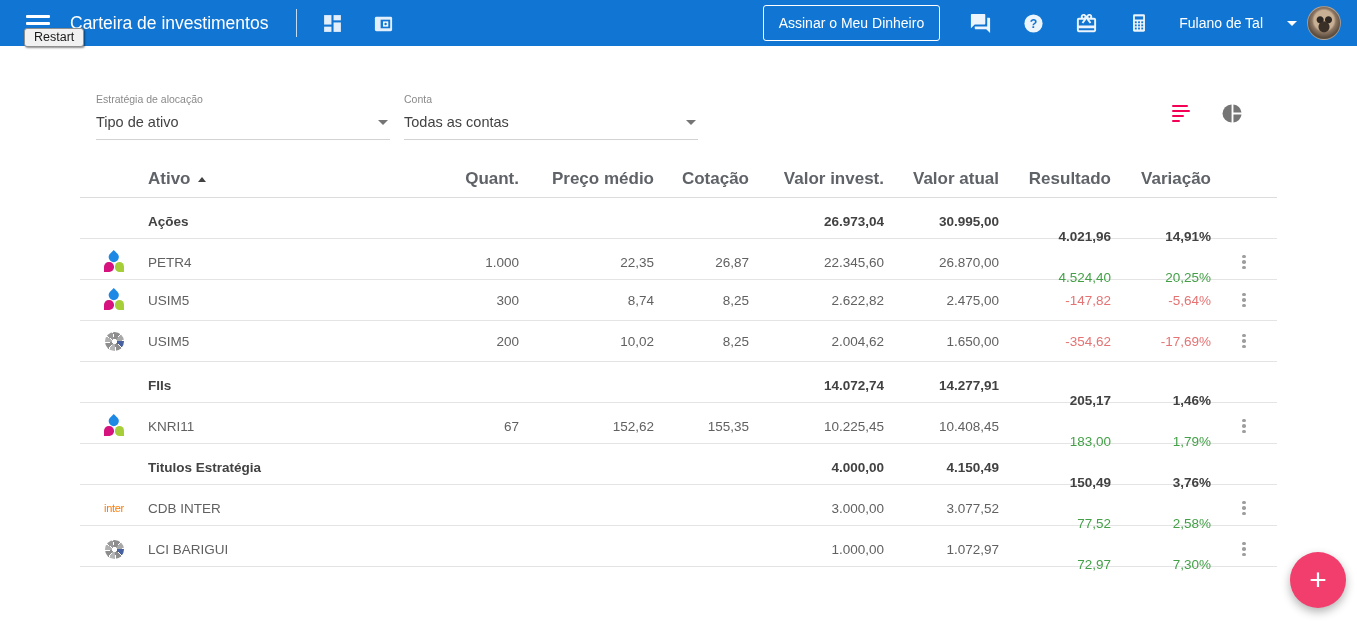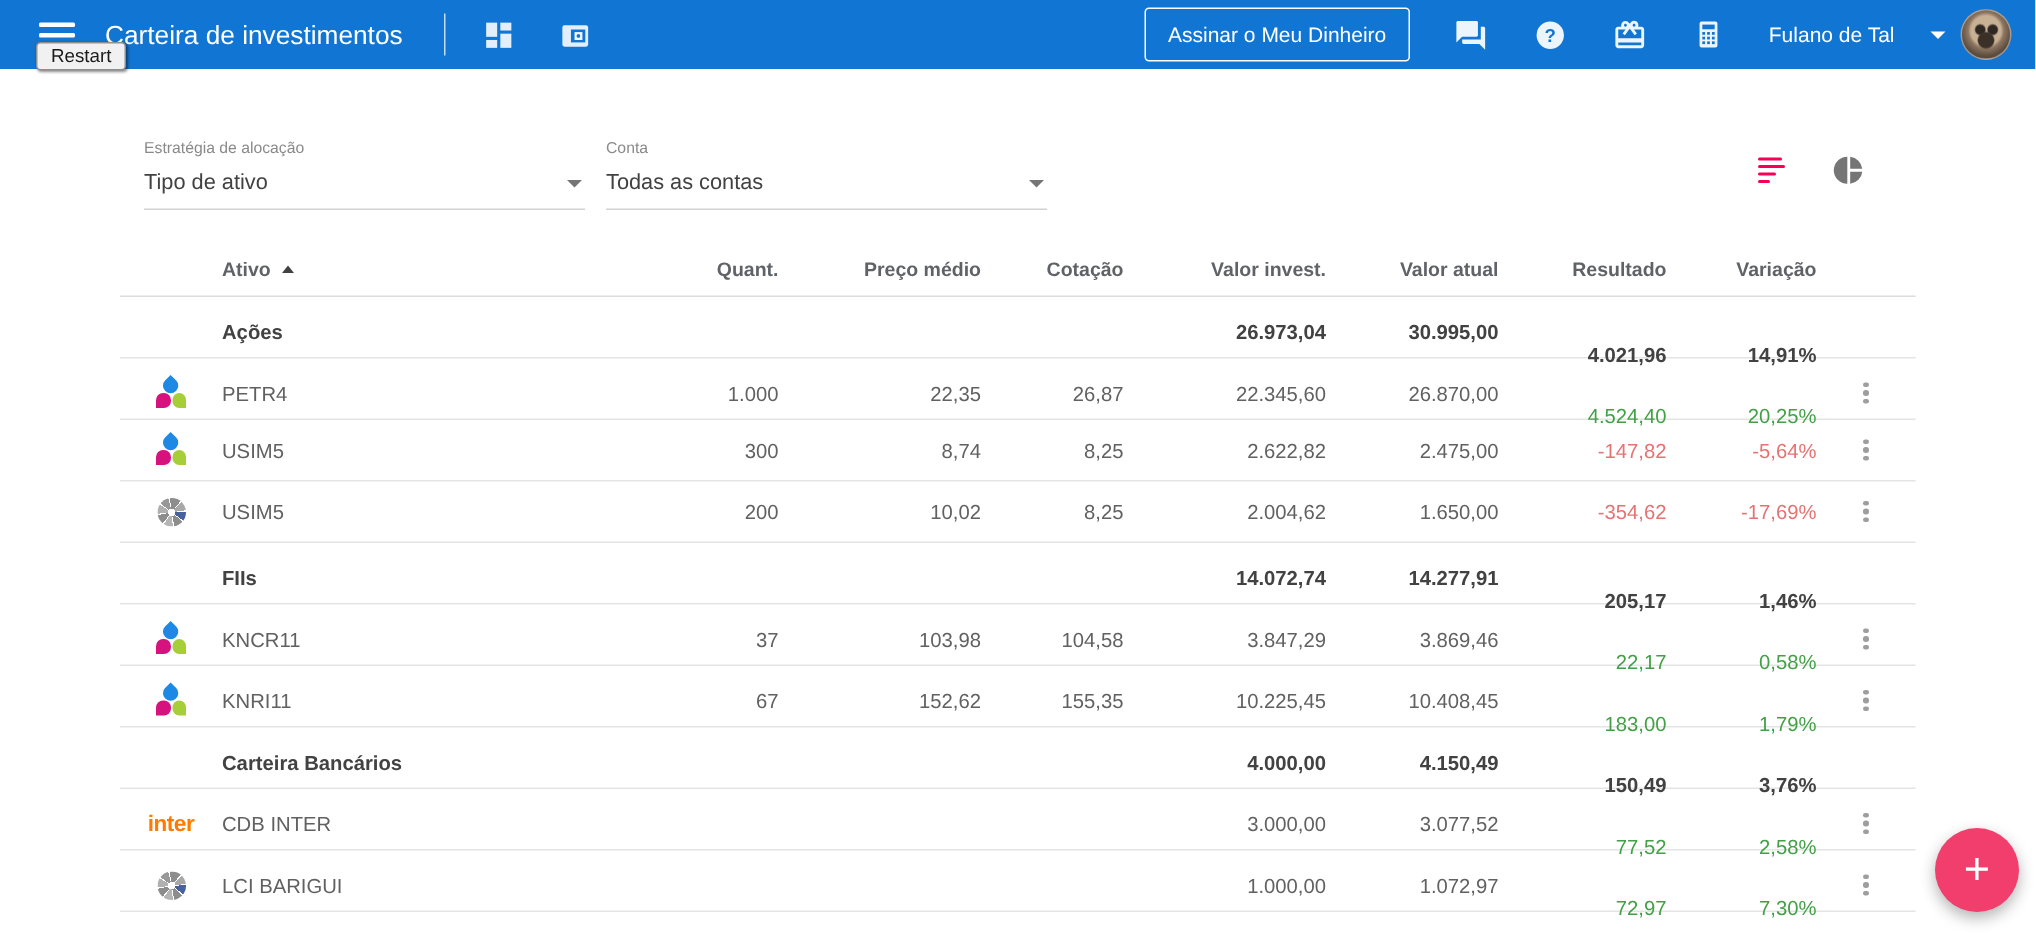--- a/index.html
+++ b/index.html
@@ -51,21 +51,21 @@
   .listicon { cursor:pointer; }
   .listicon i { display:block; height:2.7px; background:var(--pink); margin:2.3px 0; border-radius:1px; }
   .listicon .b1{width:16px} .listicon .b2{width:18px} .listicon .b3{width:12px} .listicon .b4{width:8px}
   .pieicon { cursor:pointer; display:flex; }
 
   
   .table { margin-top:21px; }
   .trow, .thead { display:grid;
     grid-template-columns:68px 1fr 150px 135px 95px 135px 115px 112px 100px 66px;
     align-items:center; border-bottom:1px solid var(--line); }
-  .thead { height:37px; font-size:13px; font-weight:700; color:#5f6368; border-bottom:1px solid #dcdcdc; }
+  .thead { height:37px; font-size:17px; font-weight:700; color:#5f6368; border-bottom:1px solid #dcdcdc; }
   .thead .num, .cell.num { text-align:right; }
   .th-ativo { display:flex; align-items:center; gap:7px; cursor:pointer; }
   .sortup { width:0; height:0; border-left:4.5px solid transparent; border-right:4.5px solid transparent;
             border-bottom:5.5px solid #424242; }
   .trow { height:41px; font-size:13.5px; color:var(--txt); }
   .trow.group { font-weight:700; color:var(--dark); }
   .trow.group .cell.num { color:var(--dark); }
   .cell.pos { color:var(--pos);margin-top:31px; }
   .cell.neg { color:var(--neg); }
   .icon-cell { display:flex; justify-content:center; }
@@ -79,21 +79,21 @@
   .asset-logo.rico .d1 { left:6px; top:1px; background:#1E88E5; border-radius:0 50% 50% 50%; transform:rotate(45deg); }
   .asset-logo.rico .d2 { left:1px; top:11px; background:#D5127E; border-radius:50% 50% 50% 0; }
   .asset-logo.rico .d3 { left:11.5px; top:11px; background:#A6CE39; border-radius:50% 50% 0 50%; }
   .asset-logo.shutter { width:19px; height:19px; border-radius:50%; display:inline-block;
     background:
       radial-gradient(circle, #fff 0 2.5px, rgba(0,0,0,0) 2.5px),
       conic-gradient(#8d8d8d 0 38deg,#fff 38deg 44deg,#a8a8a8 44deg 82deg,#fff 82deg 88deg,
         #47609e 88deg 126deg,#fff 126deg 132deg,#8d8d8d 132deg 170deg,#fff 170deg 176deg,
         #b5b5b5 176deg 214deg,#fff 214deg 220deg,#8d8d8d 220deg 258deg,#fff 258deg 264deg,
         #b0b0b0 264deg 302deg,#fff 302deg 308deg,#989898 308deg 346deg,#fff 346deg 352deg,#8d8d8d 352deg); }
-  .asset-logo.inter { color:var(--orange); font-weight:700; font-size:15px; letter-spacing:-.3px;text-align:right; }
+  .asset-logo.inter { color:var(--orange); font-weight:400; font-size:11px; letter-spacing:-.3px;text-align:right; }
 
   
   .fab { position:absolute; right:11px; bottom:14px; width:56px; height:56px; border-radius:50%;
          background:var(--fab); color:#fff; font-size:30px; font-weight:400; border:none; cursor:pointer;
          box-shadow:0 4px 10px rgba(0,0,0,.3); display:flex; align-items:center; justify-content:center;
          font-family:inherit; z-index:4; }
   .page { position:relative; height:622px; }
 </style>
 </head>
 <body>
@@ -317,63 +317,39 @@
             <div class="cell kebab-cell"></div>
           </div>
           <div class="trow asset">
             <div class="cell icon-cell">
               <span class="asset-logo rico">
                 <i class="d d1"></i>
                 <i class="d d2"></i>
                 <i class="d d3"></i>
               </span>
             </div>
-            <div class="cell name-cell">KNCR11</div>
-            <div class="cell num">37</div>
-            <div class="cell num">103,98</div>
-            <div class="cell num">104,58</div>
-            <div class="cell num">3.847,29</div>
-            <div class="cell num">3.869,46</div>
-            <div class="cell num pos">22,17</div>
-            <div class="cell num pos">0,58%</div>
-            <div class="cell kebab-cell">
-              <span class="kebab">
-                <i></i>
-                <i></i>
-                <i></i>
-              </span>
-            </div>
-          </div>
-          <div class="trow asset">
-            <div class="cell icon-cell">
-              <span class="asset-logo rico">
-                <i class="d d1"></i>
-                <i class="d d2"></i>
-                <i class="d d3"></i>
-              </span>
-            </div>
             <div class="cell name-cell">KNRI11</div>
             <div class="cell num">67</div>
             <div class="cell num">152,62</div>
             <div class="cell num">155,35</div>
             <div class="cell num">10.225,45</div>
             <div class="cell num">10.408,45</div>
             <div class="cell num pos">183,00</div>
             <div class="cell num pos">1,79%</div>
             <div class="cell kebab-cell">
               <span class="kebab">
                 <i></i>
                 <i></i>
                 <i></i>
               </span>
             </div>
           </div>
           <div class="trow group">
             <div class="cell icon-cell"></div>
-            <div class="cell name-cell">Carteira Bancários</div>
+            <div class="cell name-cell">Titulos Estratégia</div>
             <div class="cell num"></div>
             <div class="cell num"></div>
             <div class="cell num"></div>
             <div class="cell num">4.000,00</div>
             <div class="cell num">4.150,49</div>
             <div class="cell num pos">150,49</div>
             <div class="cell num pos">3,76%</div>
             <div class="cell kebab-cell"></div>
           </div>
           <div class="trow asset">

